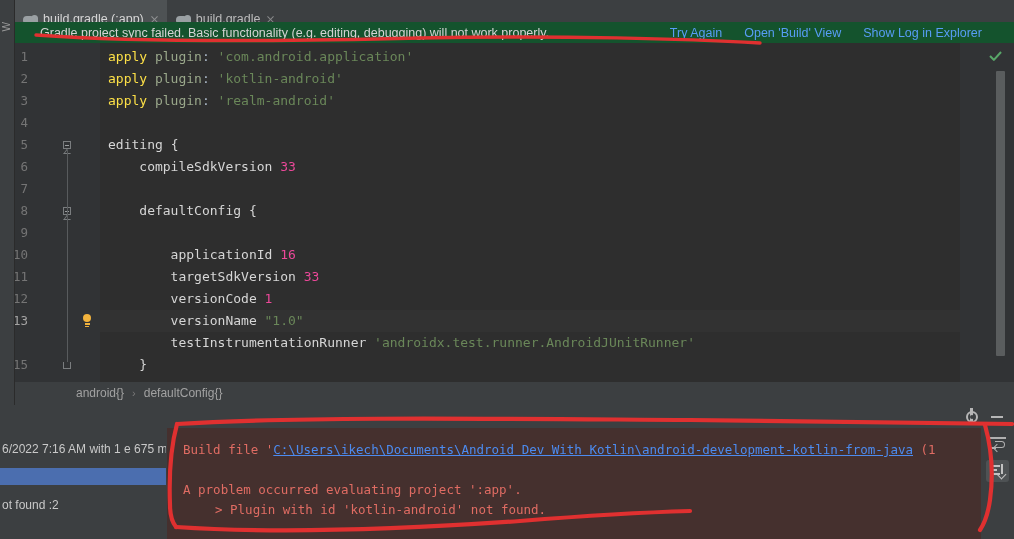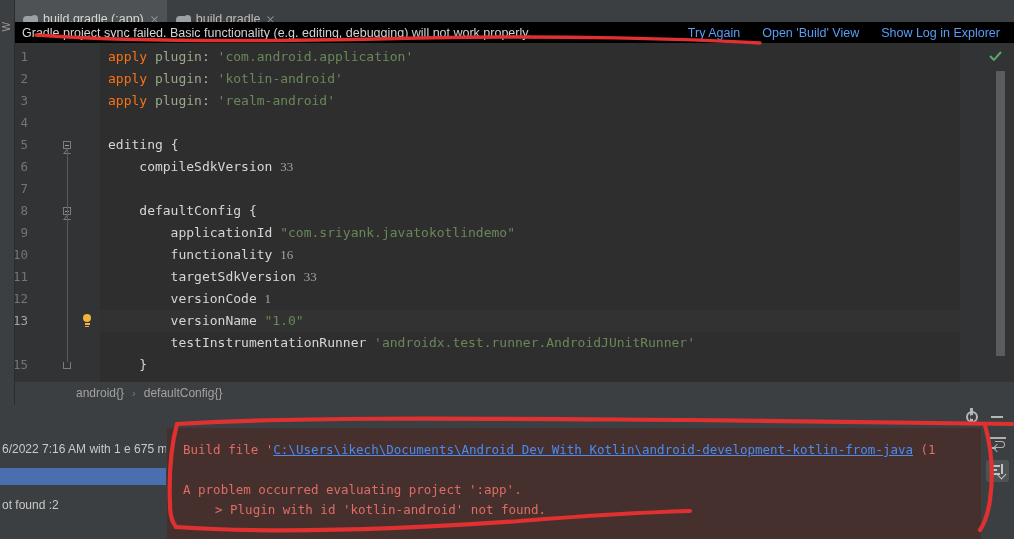--- a/index.html
+++ b/index.html
@@ -30,23 +30,23 @@
         background:#9aa0a3;border-radius:0 0 2px 2px;}
   .tab .elephant .leg1,.tab .elephant .leg2{position:absolute;top:8px;width:2px;height:3px;background:#9aa0a3;}
   .tab .elephant .leg1{left:2px;} .tab .elephant .leg2{left:7px;}
   .tab .close{width:11px;height:11px;position:relative;opacity:.55;flex:none;}
   .tab .close::before,.tab .close::after{content:"";position:absolute;left:1px;top:5px;
         width:9px;height:1.4px;background:#c8c8c8;}
   .tab .close::before{transform:rotate(45deg);}
   .tab .close::after{transform:rotate(-45deg);}
 
   
-  .banner{position:absolute;left:14px;top:22px;width:1000px;height:21px;background:#000000;
+  .banner{position:absolute;left:14px;top:22px;width:1000px;height:21px;background:#14532d;
           display:flex;align-items:center;font-size:12.5px;color:#d4d4d4;
-          box-sizing:border-box;padding:0 8px;}
+          box-sizing:border-box;padding:0 26px;}
   .banner .msg{white-space:nowrap;}
   .banner .actions{margin-left:auto;display:flex;gap:22px;padding-right:6px;}
   .banner .actions a{color:#589df6;text-decoration:none;white-space:nowrap;}
 
   
   .editor{position:absolute;left:0;top:43px;width:1014px;height:339px;background:#2e2e2e;overflow:hidden;}
   .gutter{position:absolute;left:0;top:0;width:100px;height:339px;background:#313335;}
   .gutter .lnum{position:absolute;right:72px;font-size:12.5px;color:#757575;
                 font-family:"DejaVu Sans Mono",monospace;text-align:right;width:26px;}
   .gutter .lnum.cur{color:#a4a3a3;}
@@ -63,22 +63,22 @@
                 border:1px solid #7a7d7f;border-top:none;box-sizing:border-box;}
   .bulb{position:absolute;left:81px;width:12px;height:14px;}
   .bulb .glass{position:absolute;left:2px;top:0;width:8px;height:8px;border-radius:50%;background:#f2b33d;}
   .bulb .b1,.bulb .b2{position:absolute;left:3.5px;height:1.5px;width:5px;background:#f2b33d;}
   .bulb .b1{top:9px;} .bulb .b2{top:11.5px;width:4px;left:4px;}
 
   .codearea{position:absolute;left:100px;top:0;width:860px;height:339px;}
   .caretline{position:absolute;left:0;top:0;width:860px;height:22px;background:#323232;}
   .codeline{position:absolute;left:8px;white-space:pre;font-size:13px;
             font-family:"DejaVu Sans Mono",monospace;color:#a9b7c6;}
-  .kw{color:#f97316;text-align:center;} .prop{color:#9aa88b;} .str{color:#6a8759;}
-  .num{color:#a3a3a3;font-family:Liberation Serif, serif;} .ident{color:#d6d6d6;} .brace{color:#d6d6d6;}
+  .kw{color:#fde047;text-align:center;} .prop{color:#9aa88b;} .str{color:#6a8759;}
+  .num{color:#ec4899;} .ident{color:#d6d6d6;} .brace{color:#d6d6d6;}
 
   .rightgutter{position:absolute;left:960px;top:0;width:54px;height:339px;background:#313335;}
   .checkmark{position:absolute;left:29px;top:9px;width:14px;height:12px;}
   .checkmark::before{content:"";position:absolute;left:0;top:5px;width:6px;height:2.4px;
         background:#59a869;transform:rotate(45deg);}
   .checkmark::after{content:"";position:absolute;left:3px;top:3px;width:11px;height:2.4px;
         background:#59a869;transform:rotate(-48deg);}
   .scrollthumb{position:absolute;left:36px;top:28px;width:9px;height:285px;background:#5a5d5e;border-radius:1px;}
 
   
@@ -212,22 +212,21 @@
     <div class="codearea" id="codearea">
         <div class="caretline" style="top: 267px;"></div>
         <div class="codeline" style="top: 6px;"><span class="kw">apply</span><span> </span><span class="prop">plugin</span><span>: </span><span class="str">'com.android.application'</span></div>
         <div class="codeline" style="top: 28px;"><span class="kw">apply</span><span> </span><span class="prop">plugin</span><span>: </span><span class="str">'kotlin-android'</span></div>
         <div class="codeline" style="top: 50px;"><span class="kw">apply</span><span> </span><span class="prop">plugin</span><span>: </span><span class="str">'realm-android'</span></div>
         <div class="codeline" style="top: 72px;"></div>
         <div class="codeline" style="top: 94px;"><span class="ident">editing </span><span class="brace">{</span></div>
         <div class="codeline" style="top: 116px;"><span class="ident">    compileSdkVersion </span><span class="num">33</span></div>
         <div class="codeline" style="top: 138px;"></div>
         <div class="codeline" style="top: 160px;"><span class="ident">    defaultConfig </span><span class="brace">{</span></div>
-        <div class="codeline" style="top: 182px;"><span class="ident">        applicationId </span><span class="str">"com.sriyank.javatokotlindemo"</span></div>
-        <div class="codeline" style="top: 204px;"><span class="ident">        functionality </span><span class="num">16</span></div>
+        <div class="codeline" style="top: 204px;"><span class="ident">        applicationId </span><span class="num">16</span></div>
         <div class="codeline" style="top: 226px;"><span class="ident">        targetSdkVersion </span><span class="num">33</span></div>
         <div class="codeline" style="top: 248px;"><span class="ident">        versionCode </span><span class="num">1</span></div>
         <div class="codeline" style="top: 270px;"><span class="ident">        versionName </span><span class="str">"1.0"</span></div>
         <div class="codeline" style="top: 292px;"><span class="ident">        testInstrumentationRunner </span><span class="str">'androidx.test.runner.AndroidJUnitRunner'</span></div>
         <div class="codeline" style="top: 314px;"><span class="brace">    }</span></div>
       </div>
     <div class="rightgutter">
       <div class="checkmark"></div>
       <div class="scrollthumb"></div>
     </div>

